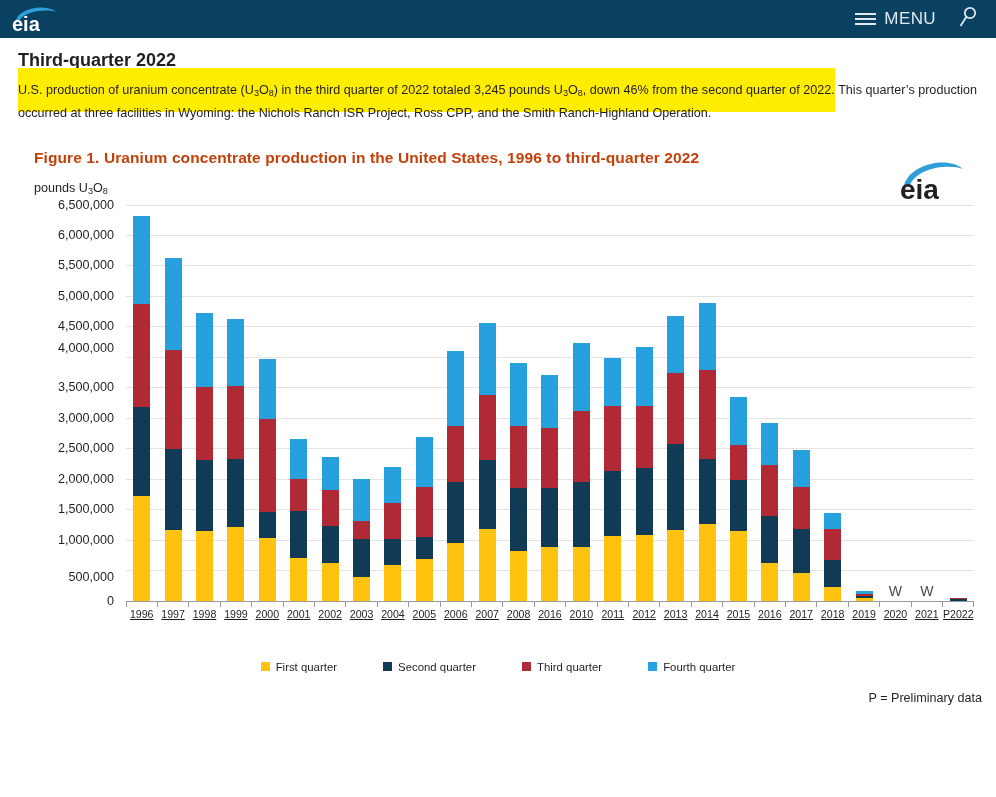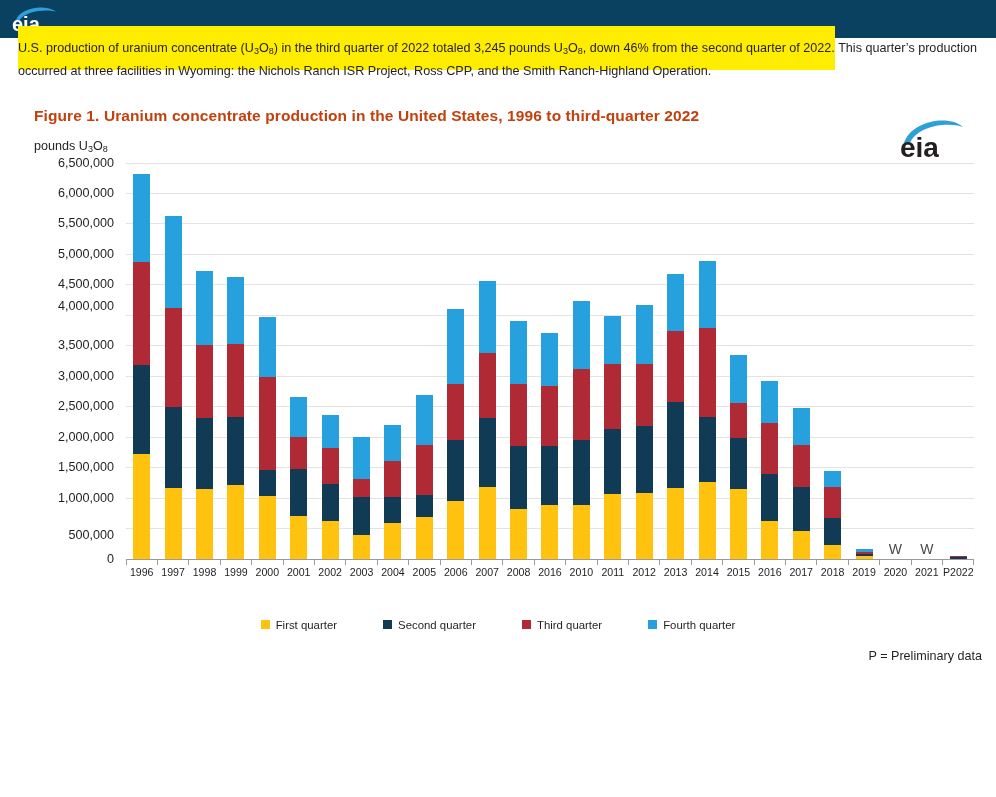--- a/index.html
+++ b/index.html
@@ -108,21 +108,21 @@
   .ticks { position:absolute; left:0; right:0; top:0; height:6px; display:flex; }
   .tickcell { flex:1 1 0; position:relative; }
   .tickcell::before {
     content:""; position:absolute; left:-0.5px; top:0; width:1px; height:6px;
     background:#9b9b9b;
   }
   .tickcell:last-child::after {
     content:""; position:absolute; right:-0.5px; top:0; width:1px; height:6px;
     background:#9b9b9b;
   }
-  .xlabels { position:absolute; left:0; right:0; top:7px; display:flex; }
+  .xlabels { position:absolute; left:0; right:0; top:7px; display:flex;text-decoration:underline; }
   .xlabel {
     flex:1 1 0; text-align:center; font-size:10.6px; color:#231f20;
     white-space:nowrap;
   }
 
   
   .legend {
     display:flex; justify-content:center; gap:46px;
     margin-top: 36px;
   }
@@ -140,24 +140,41 @@
 </head>
 <body>
 
 <div class="site-header">
   <div class="logo-wrap">
     <svg width="52" height="30" viewBox="0 0 52 30">
       <path d="M6 16 C10 4, 34 -1, 47 8 C38 5, 16 6, 9 17 Z" fill="#2f9fd8"></path>
       <text x="2" y="27" font-family="Liberation Sans, sans-serif" font-size="20" font-weight="bold" fill="#ffffff">eia</text>
     </svg>
   </div>
+  <div class="header-right">
+    <div class="menu-btn">
+      <span class="hamburger">
+        <span></span>
+          <span></span>
+          <span></span>
+      </span>
+      <span>MENU</span>
+    </div>
+    <span class="search-ico">
+      <svg width="20" height="22" viewBox="0 0 20 22">
+        <circle cx="12" cy="7" r="5.2" fill="none" stroke="#dfe8ee" stroke-width="1.8"></circle>
+        <line x1="8.4" y1="10.8" x2="2.5" y2="20" stroke="#dfe8ee" stroke-width="1.8"></line>
+      </svg>
+    </span>
+  </div>
 </div>
 
 <div class="content">
 
+  <div class="page-title">Third-quarter 2022</div>
 
   <p class="lede">
     <span class="hl">U.S. production of uranium concentrate (U<span class="sub">3</span>O<span class="sub">8</span>) in the third quarter of 2022 totaled 3,245 pounds U<span class="sub">3</span>O<span class="sub">8</span>, down 46% from the second quarter of 2022.</span><span> This quarter’s production occurred at three facilities in Wyoming: the Nichols Ranch ISR Project, Ross CPP, and the Smith Ranch-Highland Operation.</span>
   </p>
 
   <div class="figure">
 
     <div class="fig-title">Figure 1. Uranium concentrate production in the United States, 1996 to third-quarter 2022</div>
 
     <div class="fig-units">pounds U<span class="sub">3</span>O<span class="sub">8</span></div>

